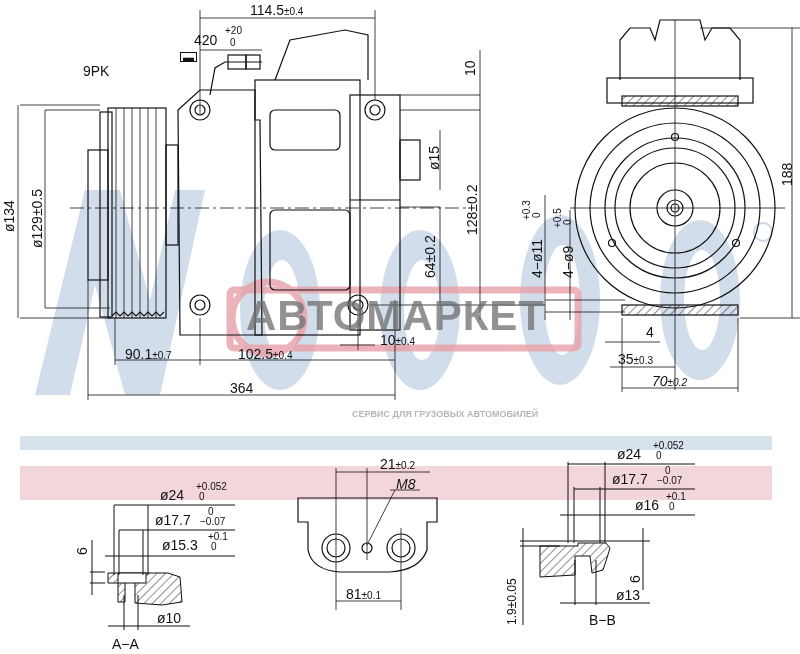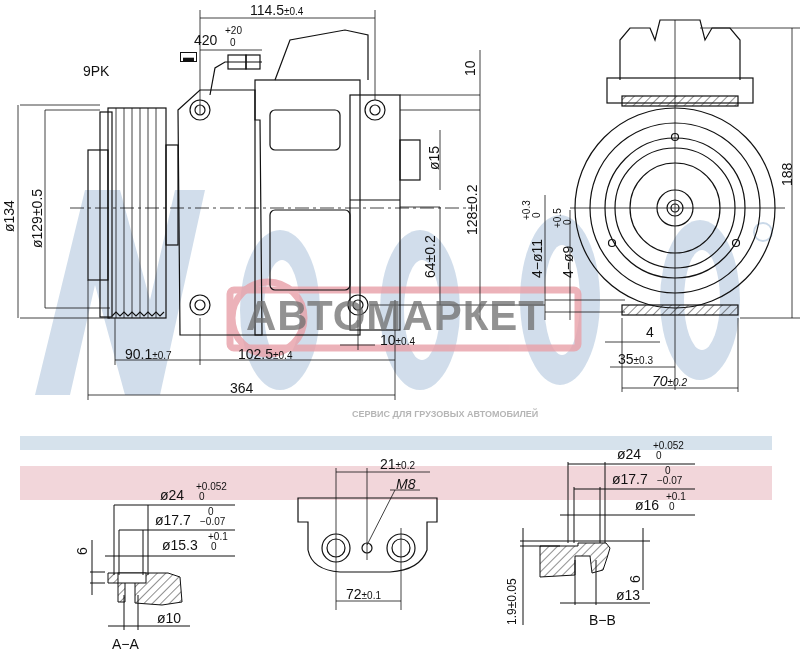--- a/index.html
+++ b/index.html
@@ -245,21 +245,21 @@
 <span class="sup" style="left:200px;top:517px;">−0.07</span>
 <span class="lbl" style="left:162px;top:538px;">ø15.3</span>
 <span class="sup" style="left:208px;top:532px;">+0.1</span>
 <span class="sup" style="left:211px;top:542px;">0</span>
 <span class="lbl rot" style="left:75px;top:555px;">6</span>
 <span class="lbl" style="left:157px;top:611px;">ø10</span>
 <span class="lbl" style="left:112px;top:637px;">A−A</span>
 
 <span class="lbl" style="left:380px;top:457px;"><span>21</span><span class="sm">±0.2</span></span>
 <span class="lbl" style="left:396px;top:477px;font-style:italic;">M8</span>
-<span class="lbl" style="left:346px;top:587px;"><span>72</span><span class="sm">±0.1</span></span>
+<span class="lbl" style="left:346px;top:587px;"><span>81</span><span class="sm">±0.1</span></span>
 
 <span class="lbl" style="left:617px;top:447px;">ø24</span>
 <span class="sup" style="left:653px;top:441px;">+0.052</span>
 <span class="sup" style="left:656px;top:451px;">0</span>
 <span class="lbl" style="left:612px;top:472px;">ø17.7</span>
 <span class="sup" style="left:665px;top:466px;">0</span>
 <span class="sup" style="left:657px;top:476px;">−0.07</span>
 <span class="lbl" style="left:635px;top:498px;">ø16</span>
 <span class="sup" style="left:666px;top:492px;">+0.1</span>
 <span class="sup" style="left:669px;top:502px;">0</span>

